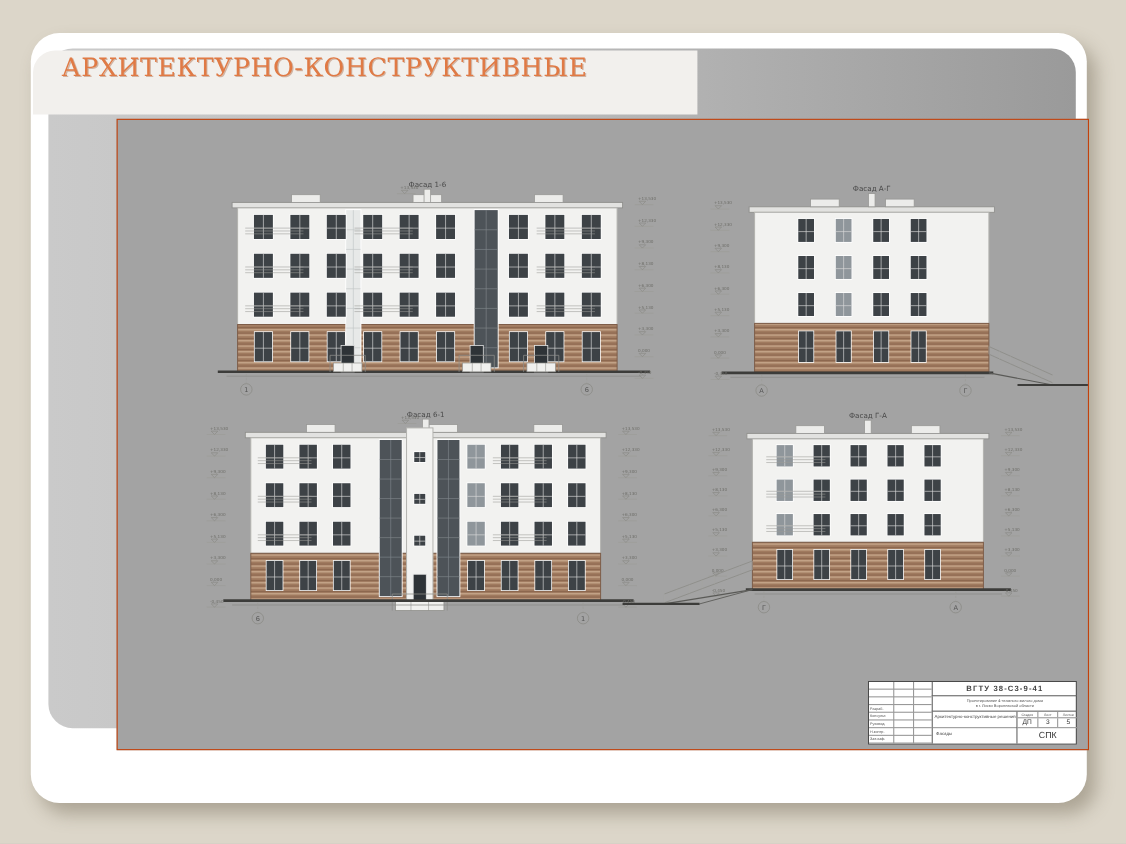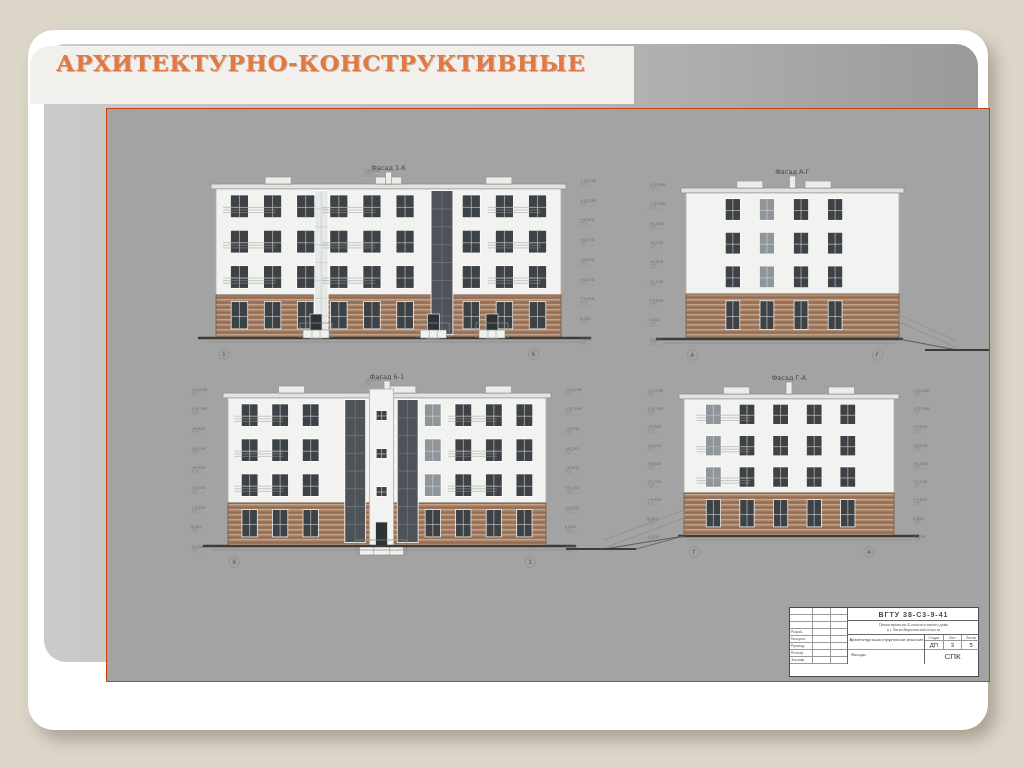--- a/index.html
+++ b/index.html
@@ -5,28 +5,28 @@
   html,body{margin:0;padding:0;width:1024px;height:767px;overflow:hidden;
     background:#dcd6c9;font-family:"Liberation Sans",sans-serif;}
   .card{position:absolute;left:28px;top:30px;width:960px;height:700px;
     background:#ffffff;border-radius:26px;
     box-shadow:8px 10px 16px rgba(100,90,70,.40);}
   .frame{position:absolute;left:16px;top:14px;width:934px;height:618px;
     border-radius:22px;background:linear-gradient(to right,#cacaca 0%,#bdbdbd 45%,#9a9a9a 100%);}
   .title-strip{position:absolute;left:2px;top:16px;width:604px;height:58px;
     background:#f2f0ed;border-top-left-radius:20px;}
   .title-strip h1{margin:0;padding:4px 0 0 26px;
-    font-family:"DejaVu Serif",serif;font-weight:700;font-size:23px;line-height:25px;
+    font-family:"DejaVu Serif",serif;font-weight:400;font-size:23px;line-height:25px;
     color:#e07a45;letter-spacing:.5px;text-shadow:1px 1px 0 rgba(150,70,25,.35);}
   .panel{position:absolute;left:38px;top:78px;width:882px;height:572px;
     background:#a3a3a3;border:1px solid #c2410c;margin-left:40px;}
   svg{position:absolute;left:0;top:0;}
   svg text{font-family:"DejaVu Sans",sans-serif;}
   
-  .tb{position:absolute;right:10px;bottom:4px;width:190px;height:70px;
+  .tb{position:absolute;right:10px;bottom:4px;width:190px;height:58px;
     border:1px solid #4a4a4a;background:#fff;color:#333;box-sizing:border-box;}
   .tb div{box-sizing:border-box;position:absolute;}
   .tb-code{left:57px;top:0;width:132px;height:13px;border-left:1px solid #666;border-bottom:1px solid #666;
     font-size:7px;font-weight:bold;text-align:center;line-height:13px;letter-spacing:1px;color:#444;}
   .tb-proj{left:57px;top:13px;width:132px;height:14px;border-left:1px solid #666;border-bottom:1px solid #666;
     font-size:3.6px;text-align:center;line-height:4.6px;padding-top:2px;color:#555;}
   .tb-left{left:0;top:0;width:57px;height:56px;}
   .tb-row{position:relative!important;width:57px;height:7px;border-bottom:1px solid #999;
     font-size:3.4px;line-height:7px;color:#555;padding-left:1px;}
   .tb-v1{left:22px;top:0;width:1px;height:56px;background:#999;}

